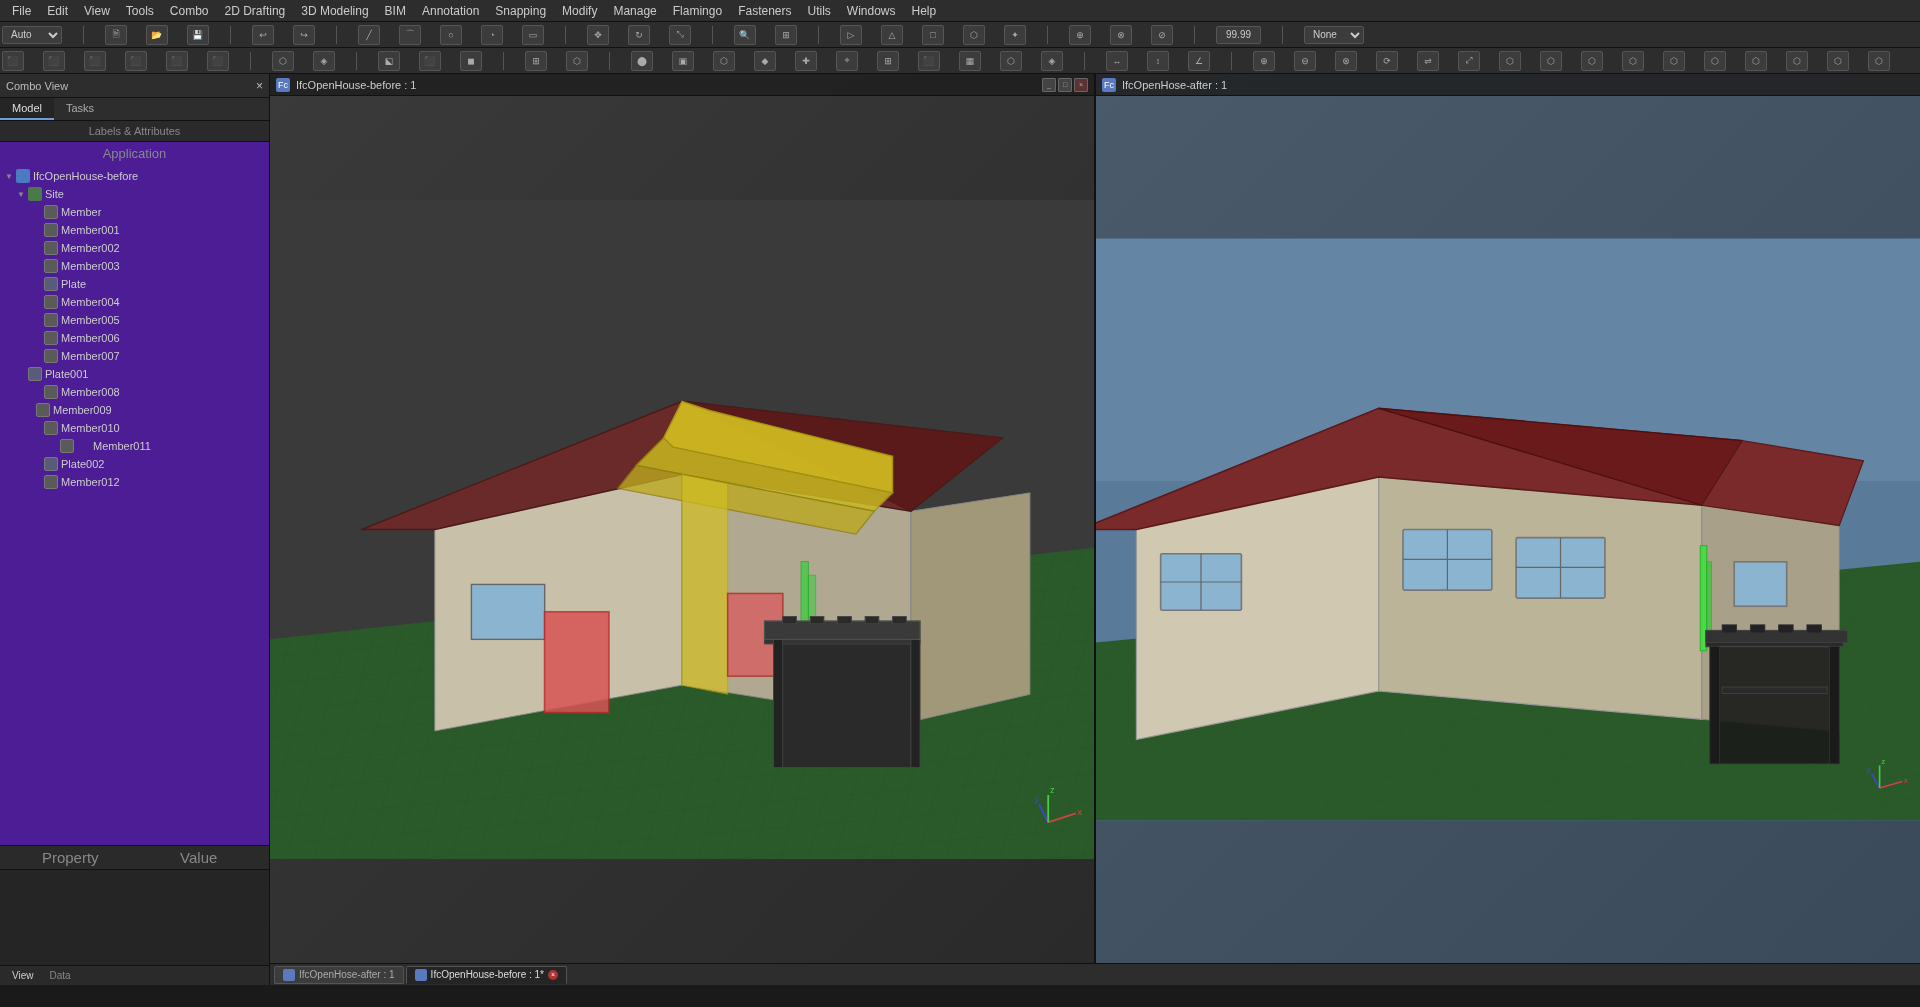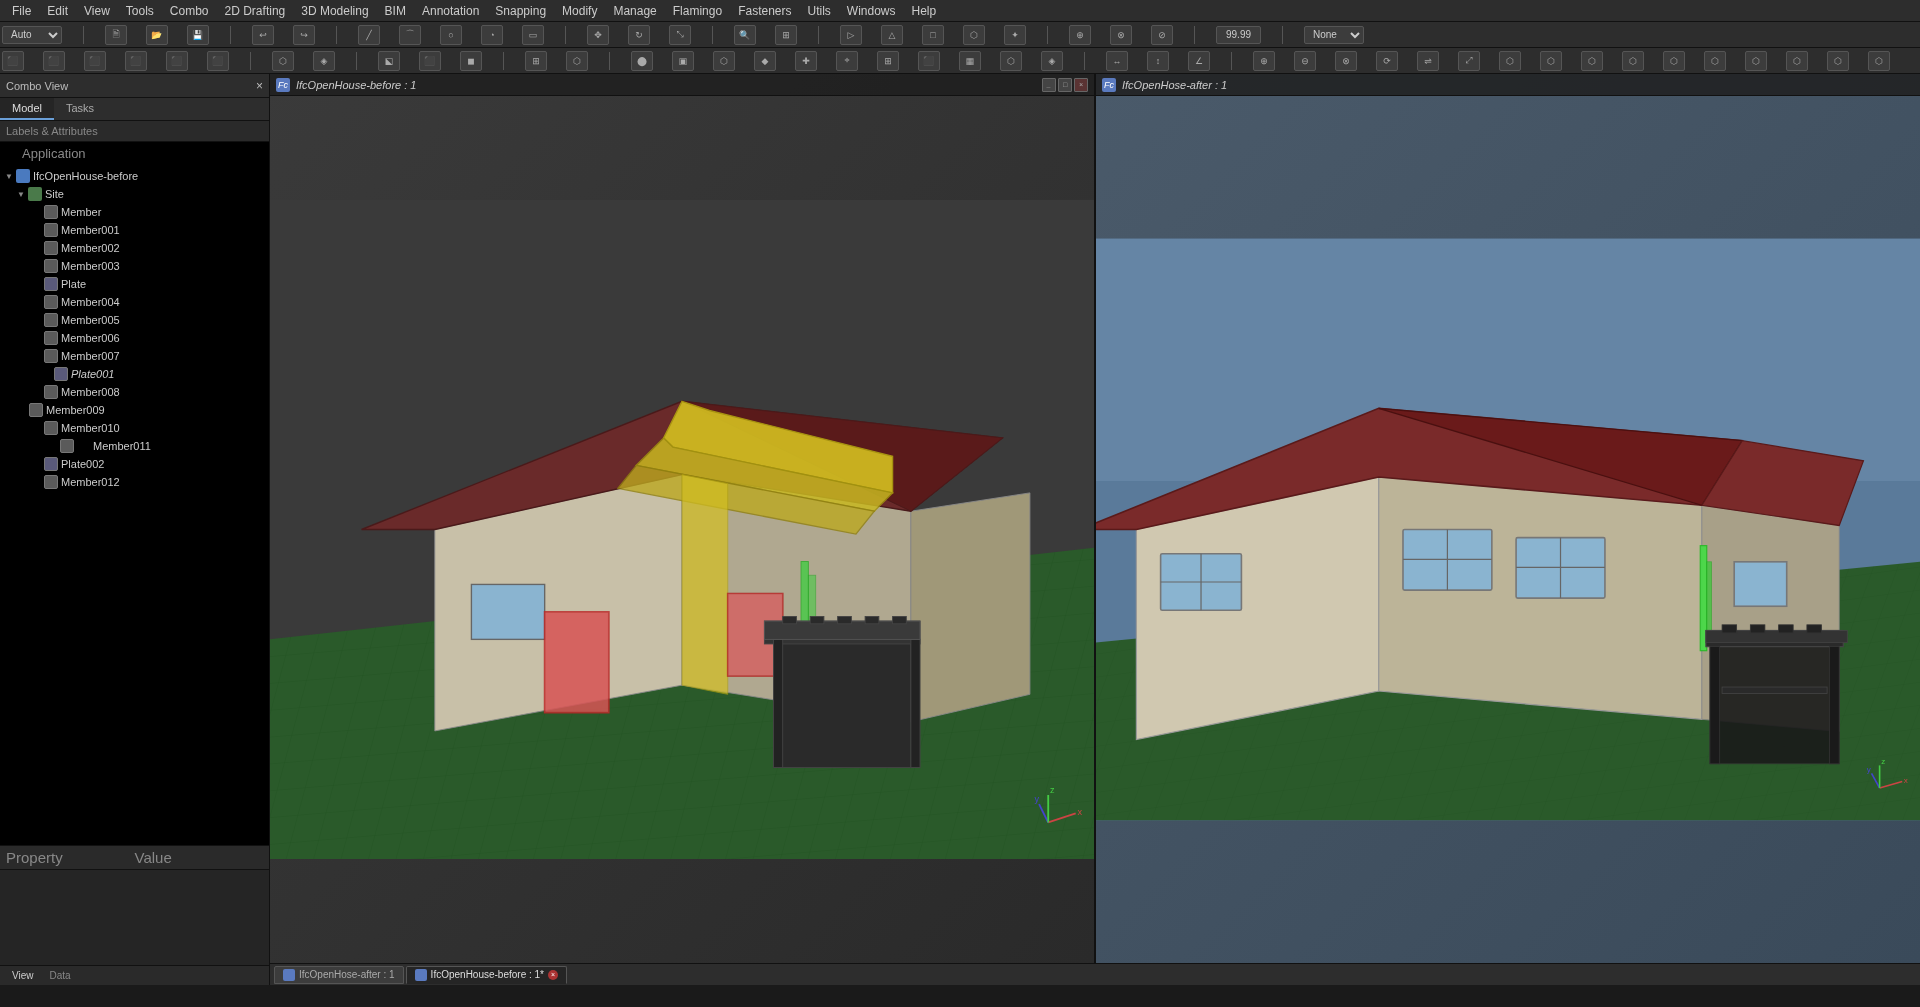--- a/index.html
+++ b/index.html
@@ -82,25 +82,26 @@
 
     
     #main-layout {
       display: flex;
       height: calc(1007px - 22px - 26px - 26px - 22px);
     }
 
     
     #left-panel {
       width: 270px;
-      background: #000000;
+      background: #4c1d95;
       border-right: 1px solid #111;
       display: flex;
       flex-direction: column;
       flex-shrink: 0;
+      text-align: center;
     }
     #combo-view-header {
       height: 24px;
       background: #2d2d2d;
       border-bottom: 1px solid #111;
       display: flex;
       align-items: center;
       padding: 0 6px;
       font-size: 11px;
       color: #bbb;
@@ -226,21 +227,20 @@
       top: 0;
       left: 0;
       right: 0;
       height: 22px;
       background: rgba(30,30,30,0.85);
       display: flex;
       align-items: center;
       padding: 0 6px;
       z-index: 10;
       border-bottom: 1px solid #111;
-      font-style: italic;
     }
     .viewport-title-icon {
       width: 14px;
       height: 14px;
       background: #5a7abf;
       border-radius: 2px;
       margin-right: 6px;
       font-size: 9px;
       display: flex;
       align-items: center;
@@ -542,31 +542,31 @@
       <div class="tree-item" style="padding-left:30px;">
         <div class="tree-expand"> </div>
         <div class="tree-icon tree-icon-member" style="margin-right:3px;"></div>
         <span class="tree-label">Member006</span>
       </div>
       <div class="tree-item" style="padding-left:30px;">
         <div class="tree-expand"> </div>
         <div class="tree-icon tree-icon-member" style="margin-right:3px;"></div>
         <span class="tree-label">Member007</span>
       </div>
-      <div class="tree-item" style="padding-left:40px;font-style:italic;">
+      <div class="tree-item" style="padding-left:14px;">
         <div class="tree-expand"> </div>
         <div class="tree-icon tree-icon-plate" style="margin-right:3px;background:#5a5a7a;"></div>
         <span class="tree-label">Plate001</span>
       </div>
       <div class="tree-item" style="padding-left:30px;">
         <div class="tree-expand"> </div>
         <div class="tree-icon tree-icon-member" style="margin-right:3px;"></div>
         <span class="tree-label">Member008</span>
       </div>
-      <div class="tree-item" style="padding-left:15px;">
+      <div class="tree-item" style="padding-left:22px;">
         <div class="tree-expand"> </div>
         <div class="tree-icon tree-icon-member" style="margin-right:3px;"></div>
         <span class="tree-label">Member009</span>
       </div>
       <div class="tree-item" style="padding-left:30px;">
         <div class="tree-expand"> </div>
         <div class="tree-icon tree-icon-member" style="margin-right:3px;"></div>
         <span class="tree-label">Member010</span>
       </div>
       <div class="tree-item" style="padding-left:30px;gap:16px;">

